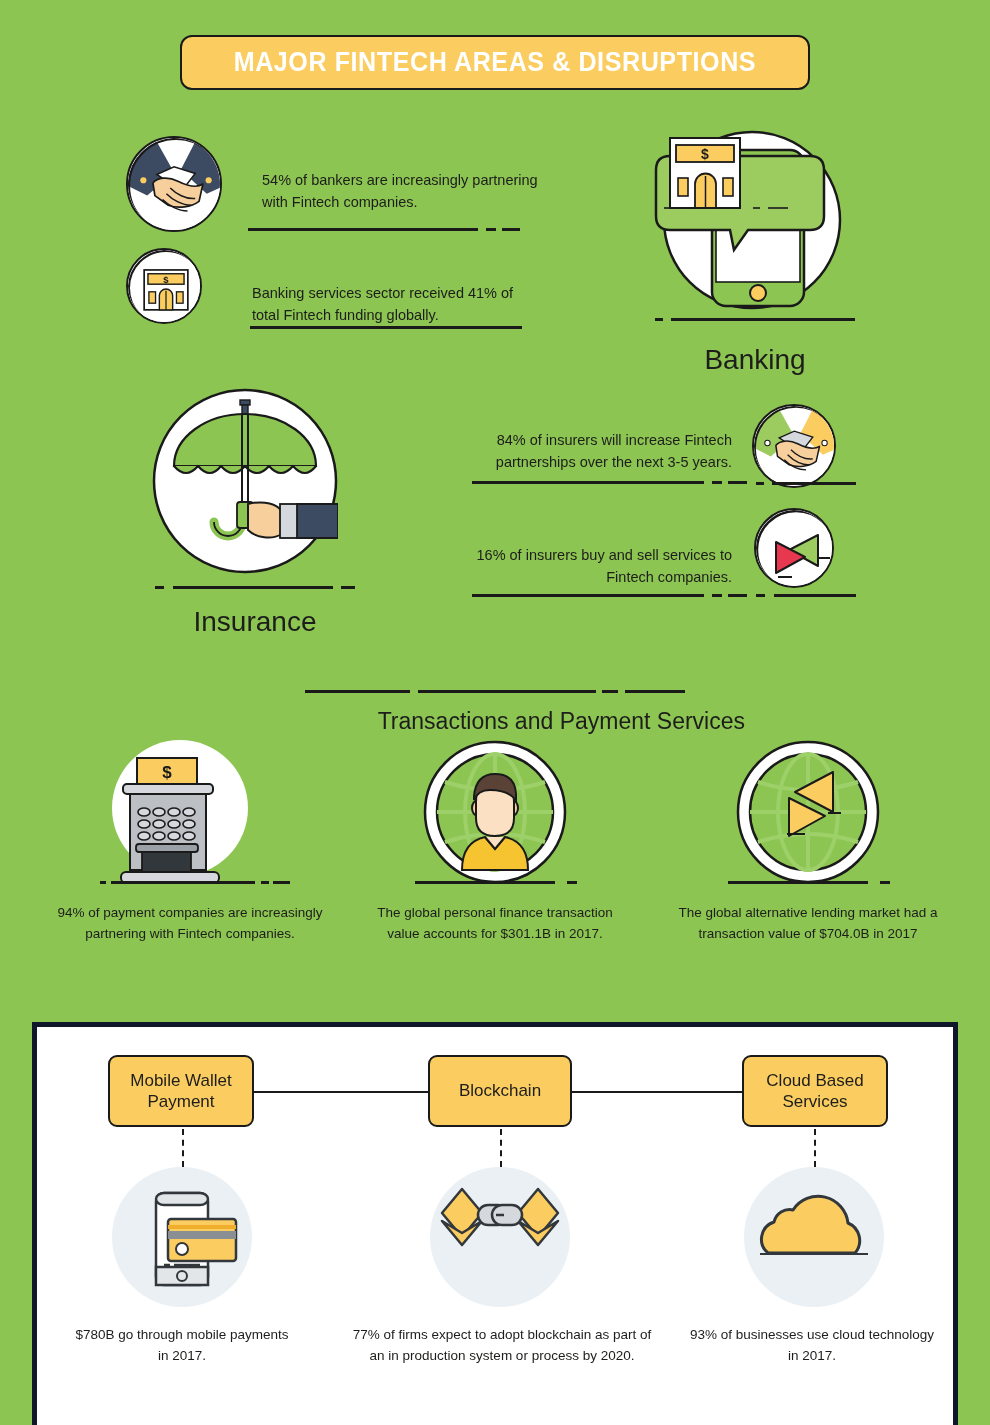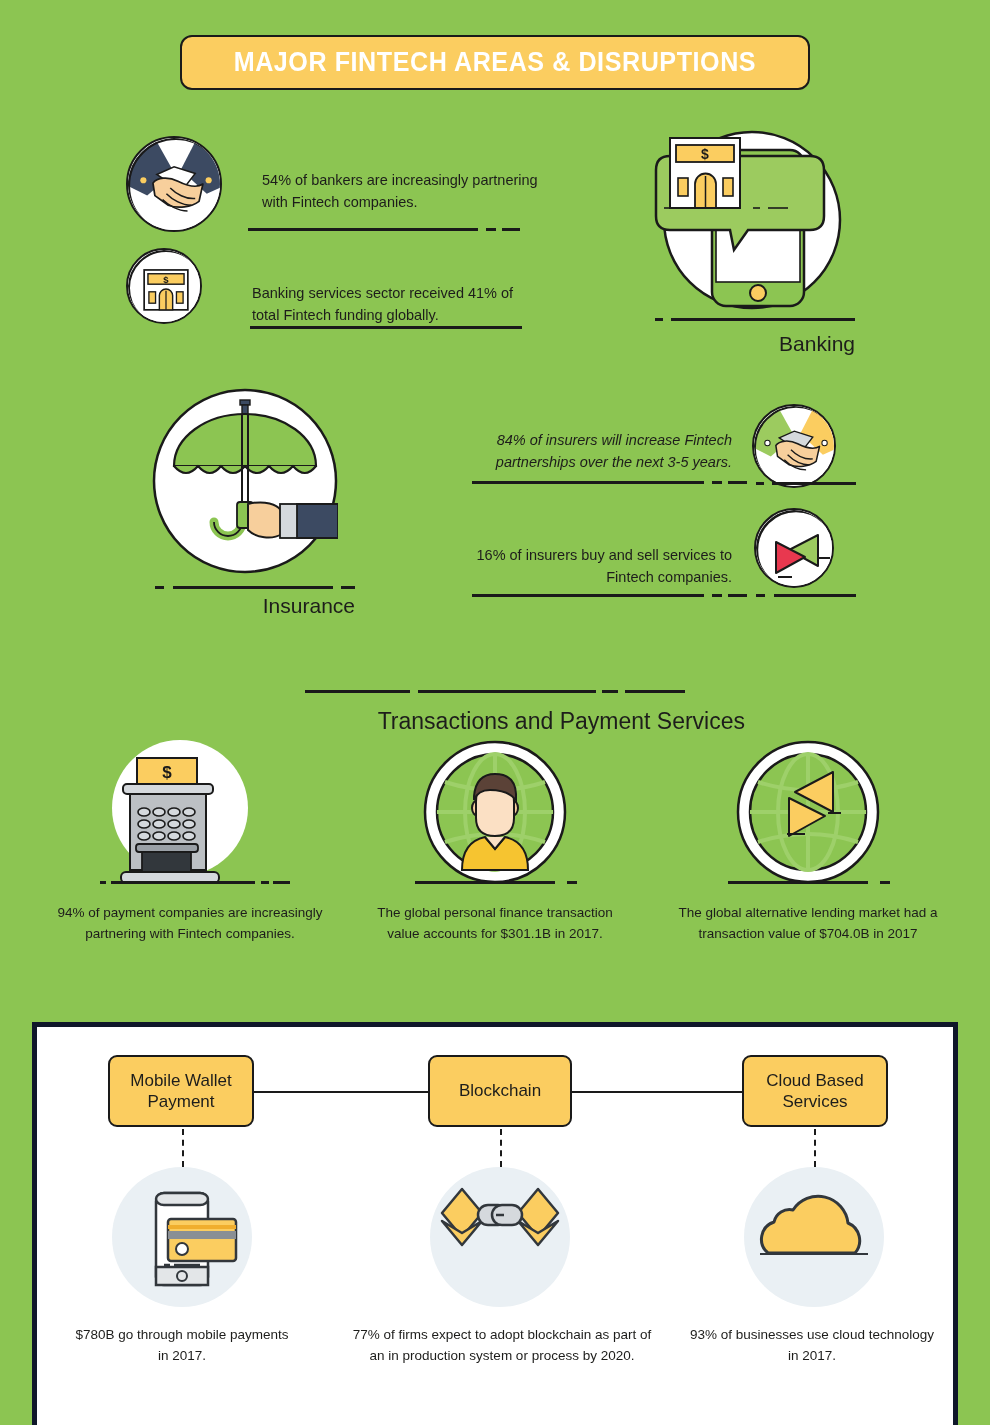--- a/index.html
+++ b/index.html
@@ -32,21 +32,21 @@
   
   .uline{ position:absolute; height:3px; }
   .uline .seg{ position:absolute; top:0; height:3px; background:#1a1a1a; }
 
   
   .medal{
     position:absolute; border-radius:50%; background:#fff;
     border:2.5px solid #1a1a1a; overflow:hidden;
   }
   .sec-label{
-    position:absolute; color:#1d1d1b; font-size:21px; text-align:right;
+    position:absolute; color:#1d1d1b; font-size:28px; text-align:center;margin-top:12px;
   }
 
   
   .heading{
     position:absolute; color:#1d1d1b; font-size:23px; text-align:right;margin-top:48px;
   }
 
   
   .panel{
     position:absolute; left:32px; top:1022px; width:926px; height:476px;
@@ -166,21 +166,21 @@
       <path d="M145 116 L186 116 L186 150 L145 150 Z" fill="#3c4a62" stroke="#1a1a1a" stroke-width="1.8"></path>
     </svg>
   </div>
   <div class="uline" style="left:155px; top:586px; width:200px;">
     <span class="seg" style="left:0; width:9px;"></span>
     <span class="seg" style="left:18px; width:160px;"></span>
     <span class="seg" style="left:186px; width:14px;"></span>
   </div>
   <div class="sec-label" style="left:155px; top:594px; width:200px;">Insurance</div>
 
-  <div class="stat right" style="left:440px; top:430px; width:292px;font-style:italic;">84% of insurers will increase Fintech partnerships over the next 3-5 years.</div>
+  <div class="stat right" style="left:440px; top:430px; width:292px;">84% of insurers will increase Fintech partnerships over the next 3-5 years.</div>
   <div class="uline" style="left:472px; top:481px; width:275px;">
     <span class="seg" style="left:0; width:232px;"></span>
     <span class="seg" style="left:240px; width:10px;"></span>
     <span class="seg" style="left:256px; width:19px;"></span>
   </div>
   <div class="medal" style="left:752px; top:404px; width:84px; height:84px;">
     <svg viewBox="0 0 100 100" width="84" height="84">
       <circle cx="50" cy="50" r="50" fill="#fff"></circle>
       <path d="M0 50 A50 50 0 0 1 30 4 L48 36 L20 60 Z" fill="#9ccb5f"></path>
       <path d="M100 50 A50 50 0 0 0 70 4 L55 33 L82 58 Z" fill="#fbcd60"></path>

